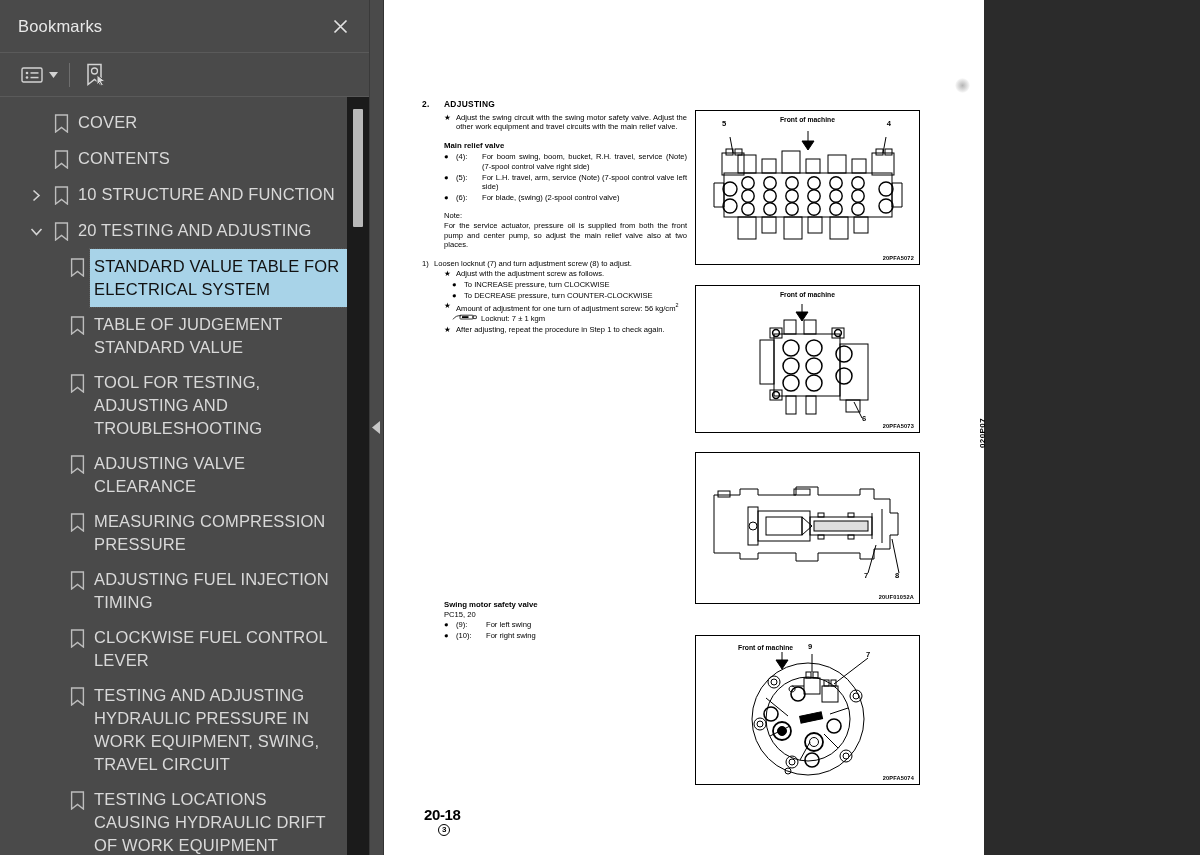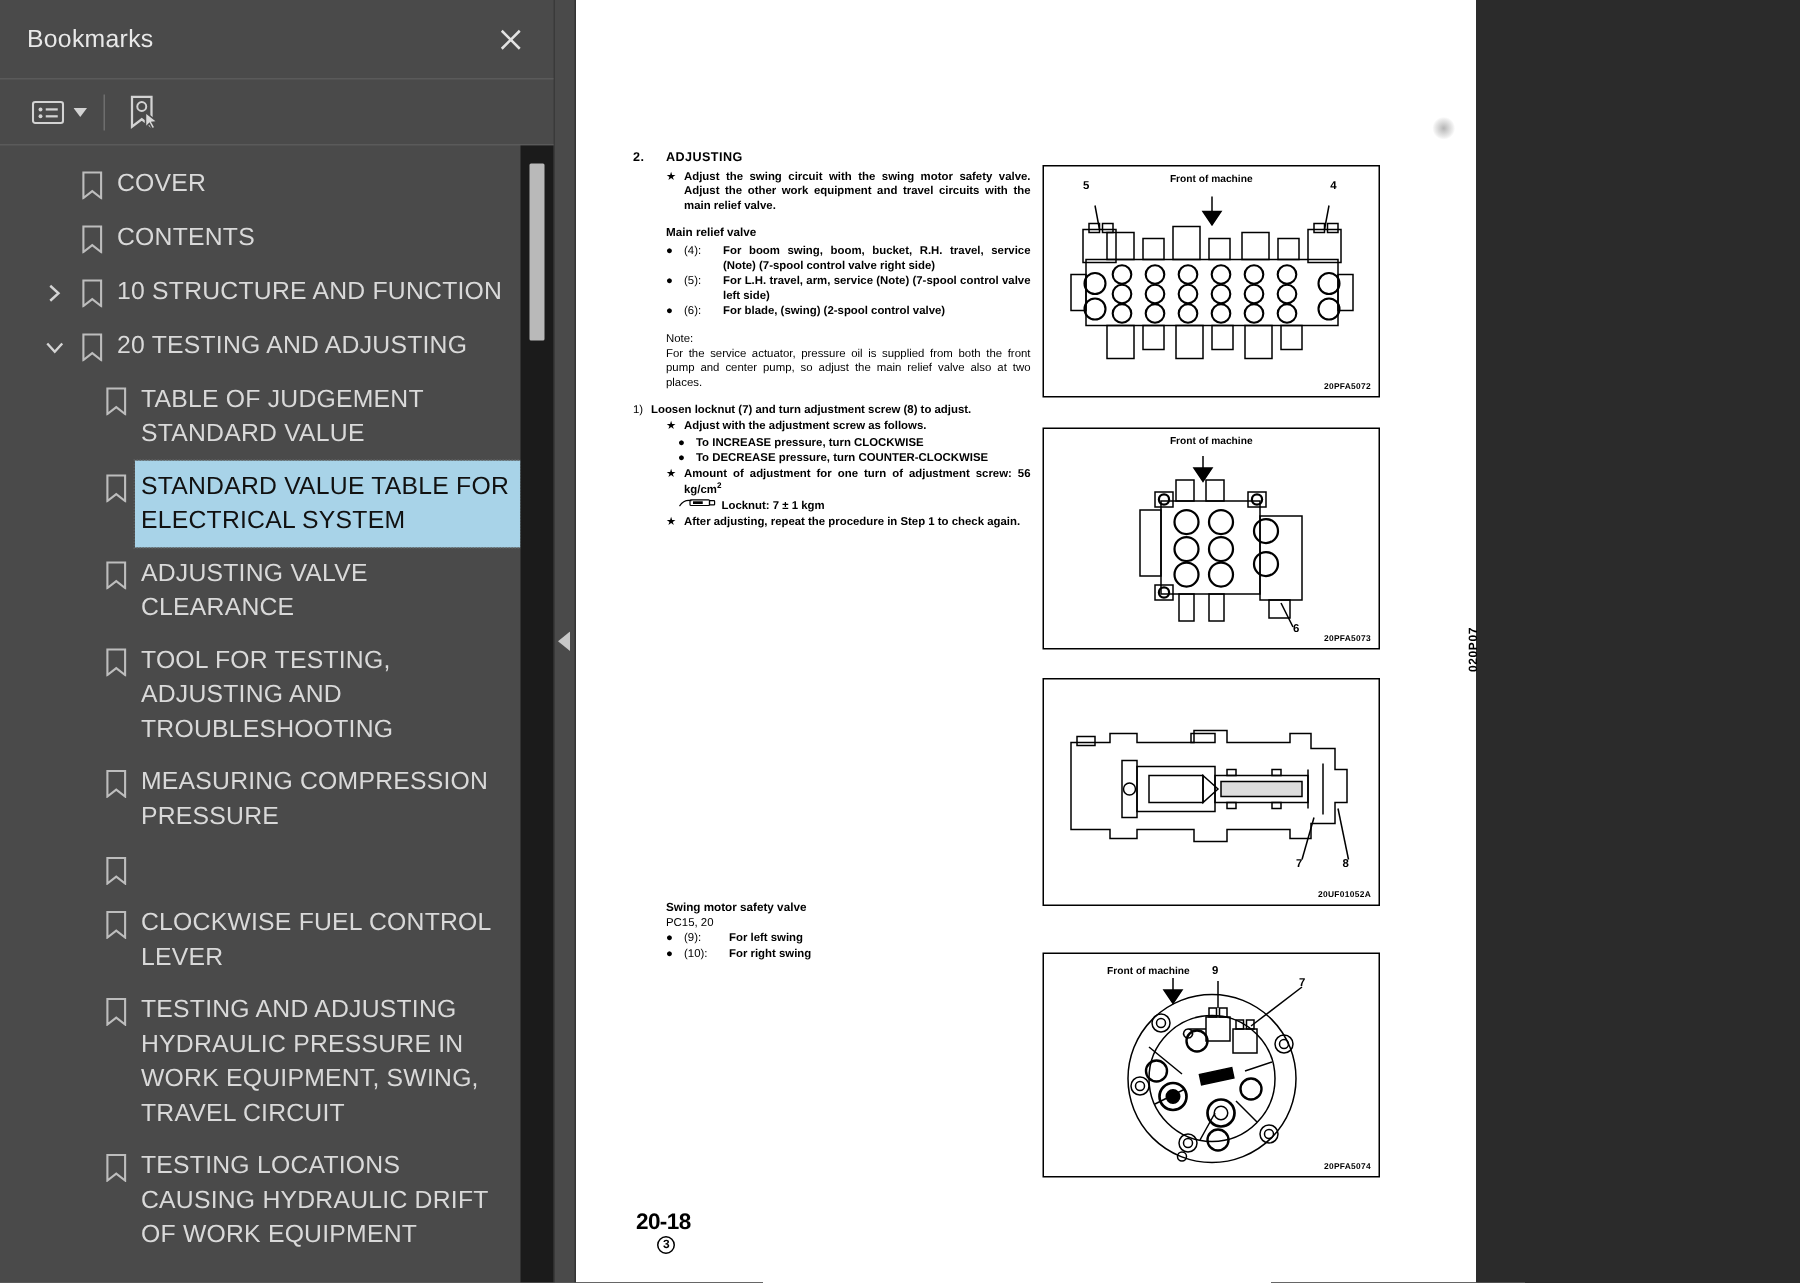--- a/index.html
+++ b/index.html
@@ -125,21 +125,21 @@
   
   .txtcol {
     position: absolute; left: 38px; top: 100px; width: 265px;
     font-family: "Liberation Sans", sans-serif;
     font-size: 7.6px; line-height: 9.6px; color: #000;
   }
   .t-head { display: flex; font-weight: bold; font-size: 8.4px; margin-bottom: 3px; letter-spacing:.3px;}
   .t-head .num { width: 22px; }
   .bullet-row { display: flex; margin-bottom: 1px; }
   .bullet-row .bl { width: 12px; flex: 0 0 12px; text-align: left; }
-  .bullet-row .bx { flex: 1 1 auto; text-align: justify; font-weight: bold; }
+  .bullet-row .bx { flex: 1 1 auto; text-align: justify; }
   .indent1 { margin-left: 22px; }
   .indent2 { margin-left: 30px; }
   .sec-title { font-weight: bold; margin: 9px 0 2px 22px; font-size: 7.8px; }
   .plain { margin-left: 22px; text-align: justify; }
   .blk { margin-top: 9px; }
   .lbl-w { width: 26px; flex: 0 0 26px; }
   .lbl-w2 { width: 30px; flex: 0 0 30px; }
   .sup { font-size: 5.4px; vertical-align: super; }
   .tq-icon {
     display:inline-block; width:26px; height:7px; vertical-align:-1px;
@@ -271,72 +271,73 @@
                 <path d="M1.5 3 L6.5 8.5 L11.5 3" fill="none" stroke="#d4d4d4" stroke-width="1.6"></path>
               </svg>
             </div>
             <div class="bmk-icon">
               <svg width="15" height="19" viewBox="0 0 15 19">
                 <path d="M1.6 1 h11.8 v17 l-5.9 -4.6 l-5.9 4.6 z" fill="none" stroke="#bdbdbd" stroke-width="1.4"></path>
               </svg>
             </div>
             <div class="row-label">20 TESTING AND ADJUSTING</div>
           </div>
+          <div class="row d2 sel">
+            <div class="twisty blank"></div>
+            <div class="bmk-icon">
+              <svg width="15" height="19" viewBox="0 0 15 19">
+                <path d="M1.6 1 h11.8 v17 l-5.9 -4.6 l-5.9 4.6 z" fill="none" stroke="#bdbdbd" stroke-width="1.4"></path>
+              </svg>
+            </div>
+            <div class="row-label">STANDARD VALUE TABLE FOR ELECTRICAL SYSTEM</div>
+          </div>
           <div class="row d2">
             <div class="twisty blank"></div>
             <div class="bmk-icon">
               <svg width="15" height="19" viewBox="0 0 15 19">
                 <path d="M1.6 1 h11.8 v17 l-5.9 -4.6 l-5.9 4.6 z" fill="none" stroke="#bdbdbd" stroke-width="1.4"></path>
               </svg>
             </div>
             <div class="row-label">TABLE OF JUDGEMENT STANDARD VALUE</div>
           </div>
-          <div class="row d2 sel">
-            <div class="twisty blank"></div>
-            <div class="bmk-icon">
-              <svg width="15" height="19" viewBox="0 0 15 19">
-                <path d="M1.6 1 h11.8 v17 l-5.9 -4.6 l-5.9 4.6 z" fill="none" stroke="#bdbdbd" stroke-width="1.4"></path>
-              </svg>
-            </div>
-            <div class="row-label">STANDARD VALUE TABLE FOR ELECTRICAL SYSTEM</div>
+          <div class="row d2">
+            <div class="twisty blank"></div>
+            <div class="bmk-icon">
+              <svg width="15" height="19" viewBox="0 0 15 19">
+                <path d="M1.6 1 h11.8 v17 l-5.9 -4.6 l-5.9 4.6 z" fill="none" stroke="#bdbdbd" stroke-width="1.4"></path>
+              </svg>
+            </div>
+            <div class="row-label">TOOL FOR TESTING, ADJUSTING AND TROUBLESHOOTING</div>
           </div>
           <div class="row d2">
             <div class="twisty blank"></div>
             <div class="bmk-icon">
               <svg width="15" height="19" viewBox="0 0 15 19">
                 <path d="M1.6 1 h11.8 v17 l-5.9 -4.6 l-5.9 4.6 z" fill="none" stroke="#bdbdbd" stroke-width="1.4"></path>
               </svg>
             </div>
             <div class="row-label">ADJUSTING VALVE CLEARANCE</div>
           </div>
           <div class="row d2">
             <div class="twisty blank"></div>
             <div class="bmk-icon">
               <svg width="15" height="19" viewBox="0 0 15 19">
                 <path d="M1.6 1 h11.8 v17 l-5.9 -4.6 l-5.9 4.6 z" fill="none" stroke="#bdbdbd" stroke-width="1.4"></path>
               </svg>
             </div>
-            <div class="row-label">TOOL FOR TESTING, ADJUSTING AND TROUBLESHOOTING</div>
-          </div>
-          <div class="row d2">
-            <div class="twisty blank"></div>
-            <div class="bmk-icon">
-              <svg width="15" height="19" viewBox="0 0 15 19">
-                <path d="M1.6 1 h11.8 v17 l-5.9 -4.6 l-5.9 4.6 z" fill="none" stroke="#bdbdbd" stroke-width="1.4"></path>
-              </svg>
-            </div>
             <div class="row-label">MEASURING COMPRESSION PRESSURE</div>
           </div>
           <div class="row d2">
             <div class="twisty blank"></div>
             <div class="bmk-icon">
               <svg width="15" height="19" viewBox="0 0 15 19">
                 <path d="M1.6 1 h11.8 v17 l-5.9 -4.6 l-5.9 4.6 z" fill="none" stroke="#bdbdbd" stroke-width="1.4"></path>
               </svg>
             </div>
+            <div class="row-label">ADJUSTING FUEL INJECTION TIMING</div>
           </div>
           <div class="row d2">
             <div class="twisty blank"></div>
             <div class="bmk-icon">
               <svg width="15" height="19" viewBox="0 0 15 19">
                 <path d="M1.6 1 h11.8 v17 l-5.9 -4.6 l-5.9 4.6 z" fill="none" stroke="#bdbdbd" stroke-width="1.4"></path>
               </svg>
             </div>
             <div class="row-label">CLOCKWISE FUEL CONTROL LEVER</div>
           </div>

